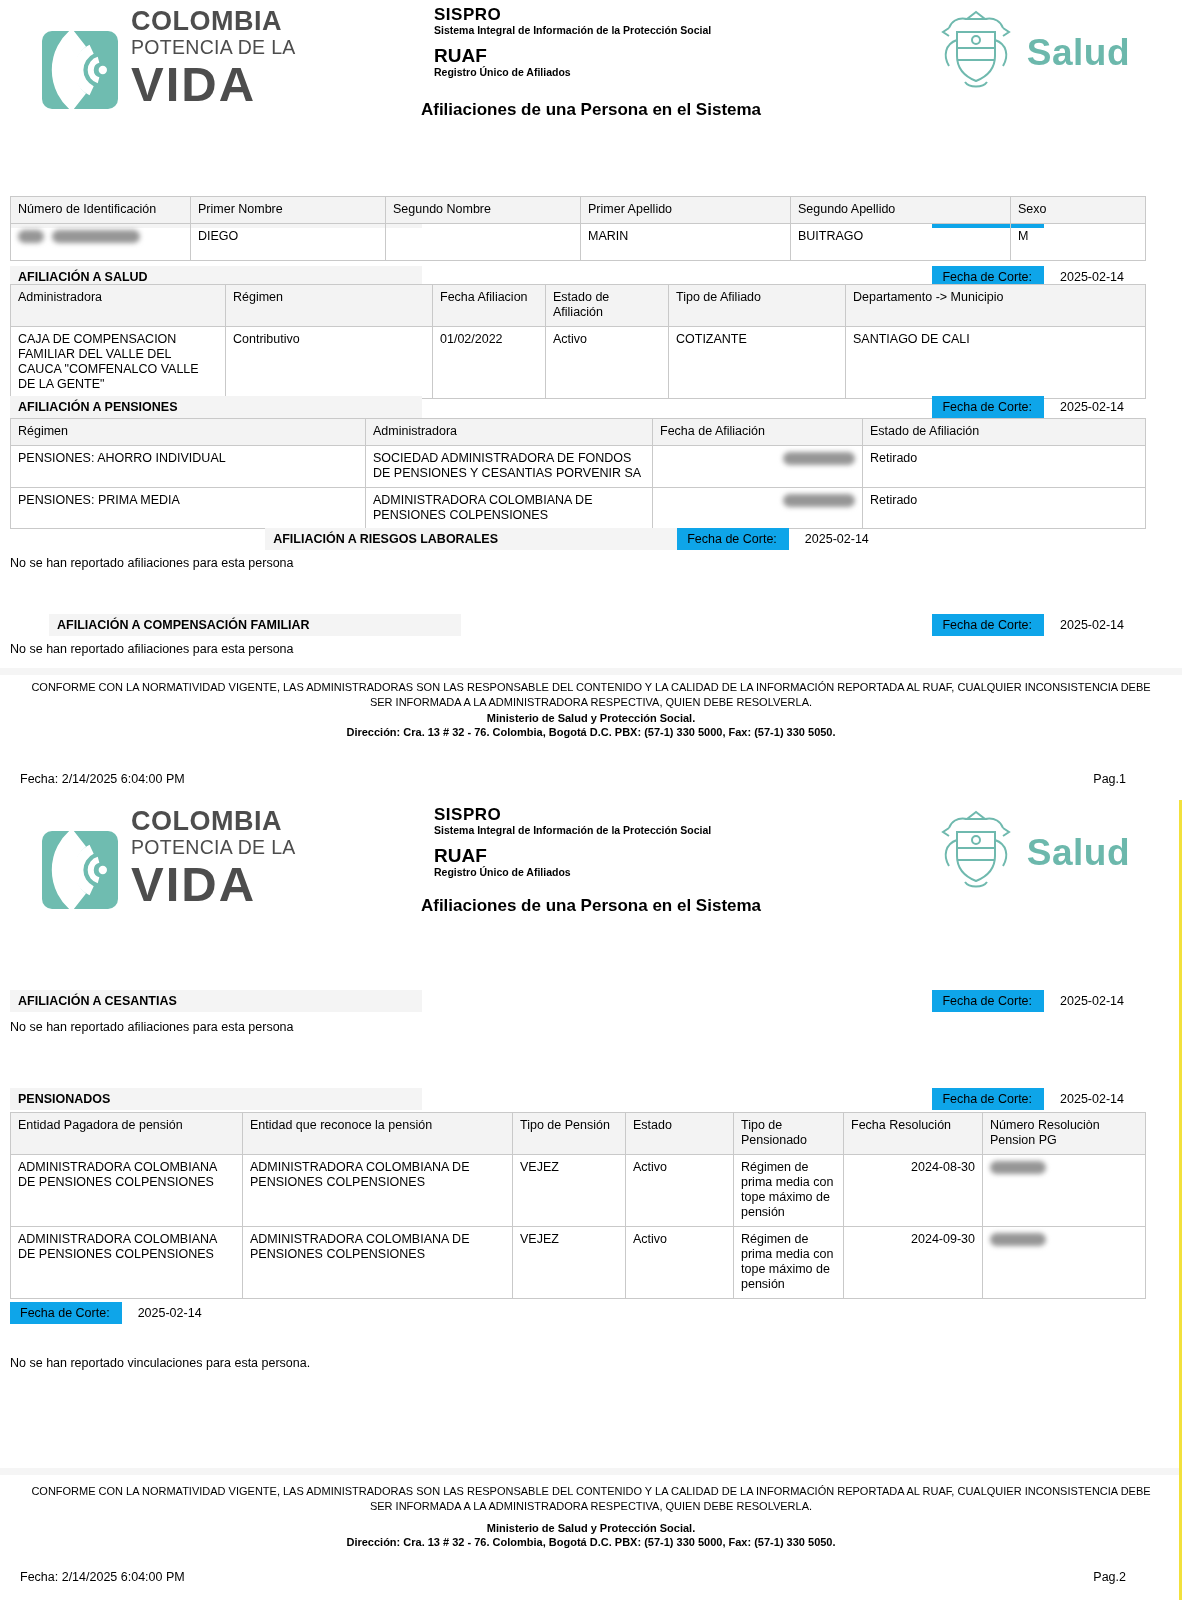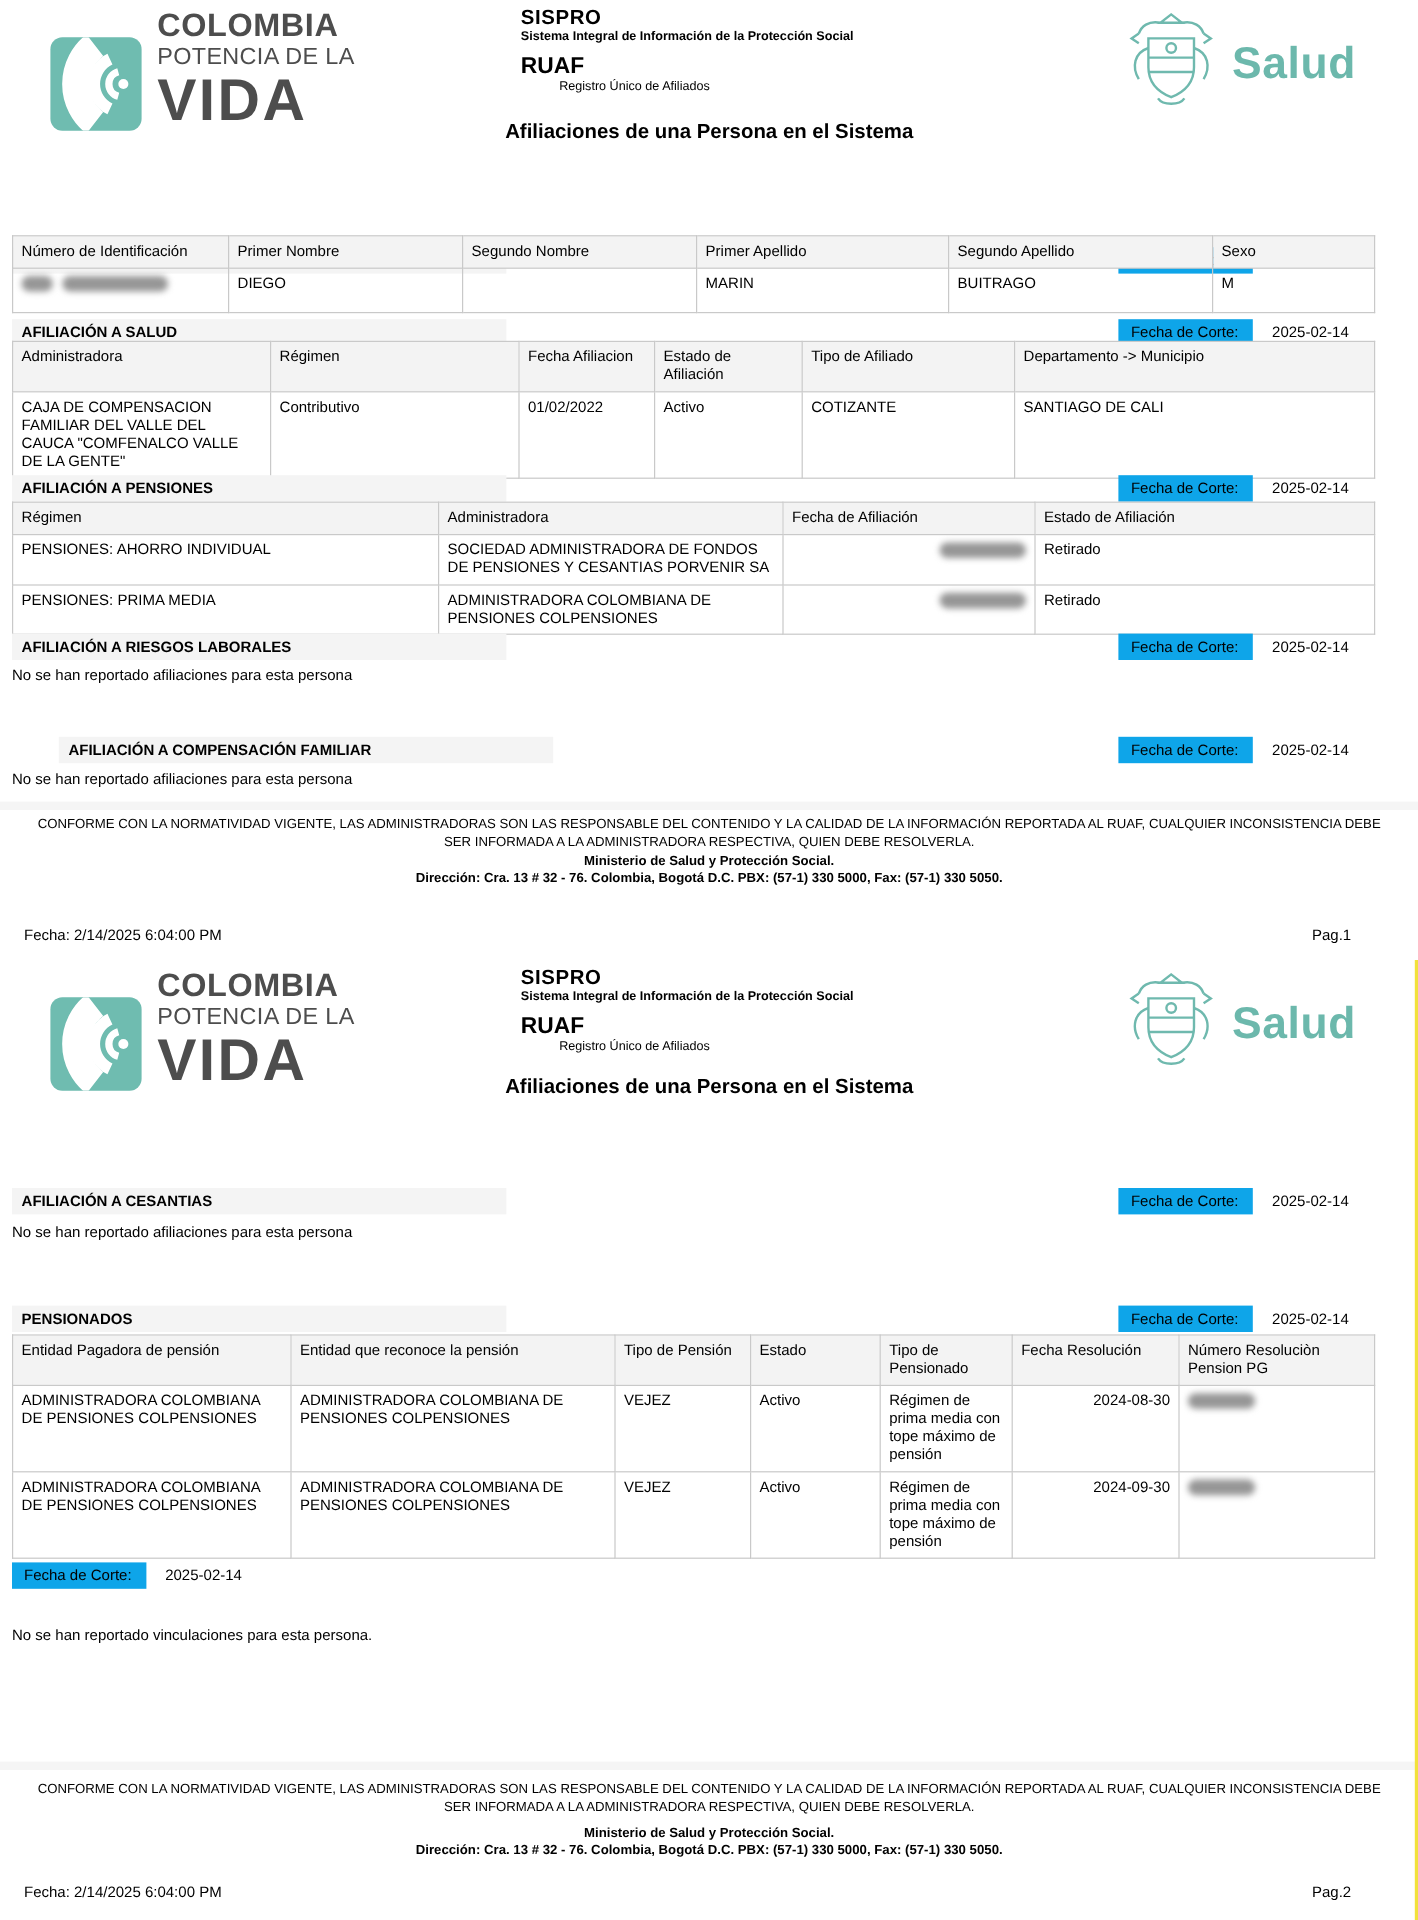--- a/index.html
+++ b/index.html
@@ -17,21 +17,21 @@
   .logo{position:absolute;left:0;top:2px;display:flex;gap:13px;align-items:flex-end;margin-left:24px;}
   .logo-box{width:76px;height:78px;background:#6fbcb0;border-radius:10px;overflow:hidden;flex:0 0 auto;}
   .logo-text{color:#4d4d4d;line-height:1;}
   .lt1{font-size:27px;font-weight:bold;letter-spacing:.5px;}
   .lt2{font-size:19.5px;margin-top:3px;letter-spacing:.3px;}
   .lt3{font-size:49px;font-weight:bold;letter-spacing:2px;margin-top:2px;}
   .sispro{position:absolute;left:416px;top:0;line-height:1;}
   .sp-t{font-size:17px;font-weight:bold;letter-spacing:.5px;}
   .sp-s{font-size:10.5px;font-weight:bold;margin-top:2px;}
   .ruaf-t{font-size:19px;font-weight:bold;margin-top:10px;}
-  .ruaf-s{font-size:10.5px;font-weight:normal;margin-top:2px;margin-left:32px;}
+  .ruaf-s{font-size:10.5px;font-weight:bold;margin-top:2px;}
   .salud{position:absolute;right:34px;top:2px;display:flex;align-items:center;gap:10px;}
   .salud-name{color:#6cb8ac;font-size:37px;font-weight:bold;letter-spacing:.5px;}
   .pg-title{position:absolute;top:100px;left:0;width:100%;text-align:center;font-size:17px;font-weight:bold;}
 
   
   .secrow{position:absolute;left:10px;right:58px;display:flex;justify-content:space-between;align-items:flex-start;}
   .secbar{background:#f4f4f4;font-weight:bold;font-size:12.5px;padding:4px 8px;width:412px;box-sizing:border-box;}
   .fcorte{display:flex;align-items:center;font-size:12.5px;}
   .fc-label{background:#0ea5e9;padding:4px 12px 4px 10px;}
   .fc-value{margin-left:16px;}
@@ -204,21 +204,21 @@
     </tr>
     <tr>
       <td>PENSIONES: PRIMA MEDIA</td>
       <td>ADMINISTRADORA COLOMBIANA DE PENSIONES COLPENSIONES</td>
       <td class="cell-r"><span class="redact rd-fecha"></span></td>
       <td>Retirado</td>
     </tr>
   </tbody>
     </table>
 
-  <div class="secrow" style="top:528px;">
+  <div class="secrow" style="top:528px;justify-content:center;">
     <div class="secbar">AFILIACIÓN A RIESGOS LABORALES</div>
     <div class="fcorte">
       <span class="fc-label">Fecha de Corte:</span>
       <span class="fc-value">2025-02-14</span>
     </div>
   </div>
   <div class="empty" style="top:556px;">No se han reportado afiliaciones para esta persona</div>
 
   <div class="secrow" style="top:614px;margin-left:39px;">
     <div class="secbar">AFILIACIÓN A COMPENSACIÓN FAMILIAR</div>

